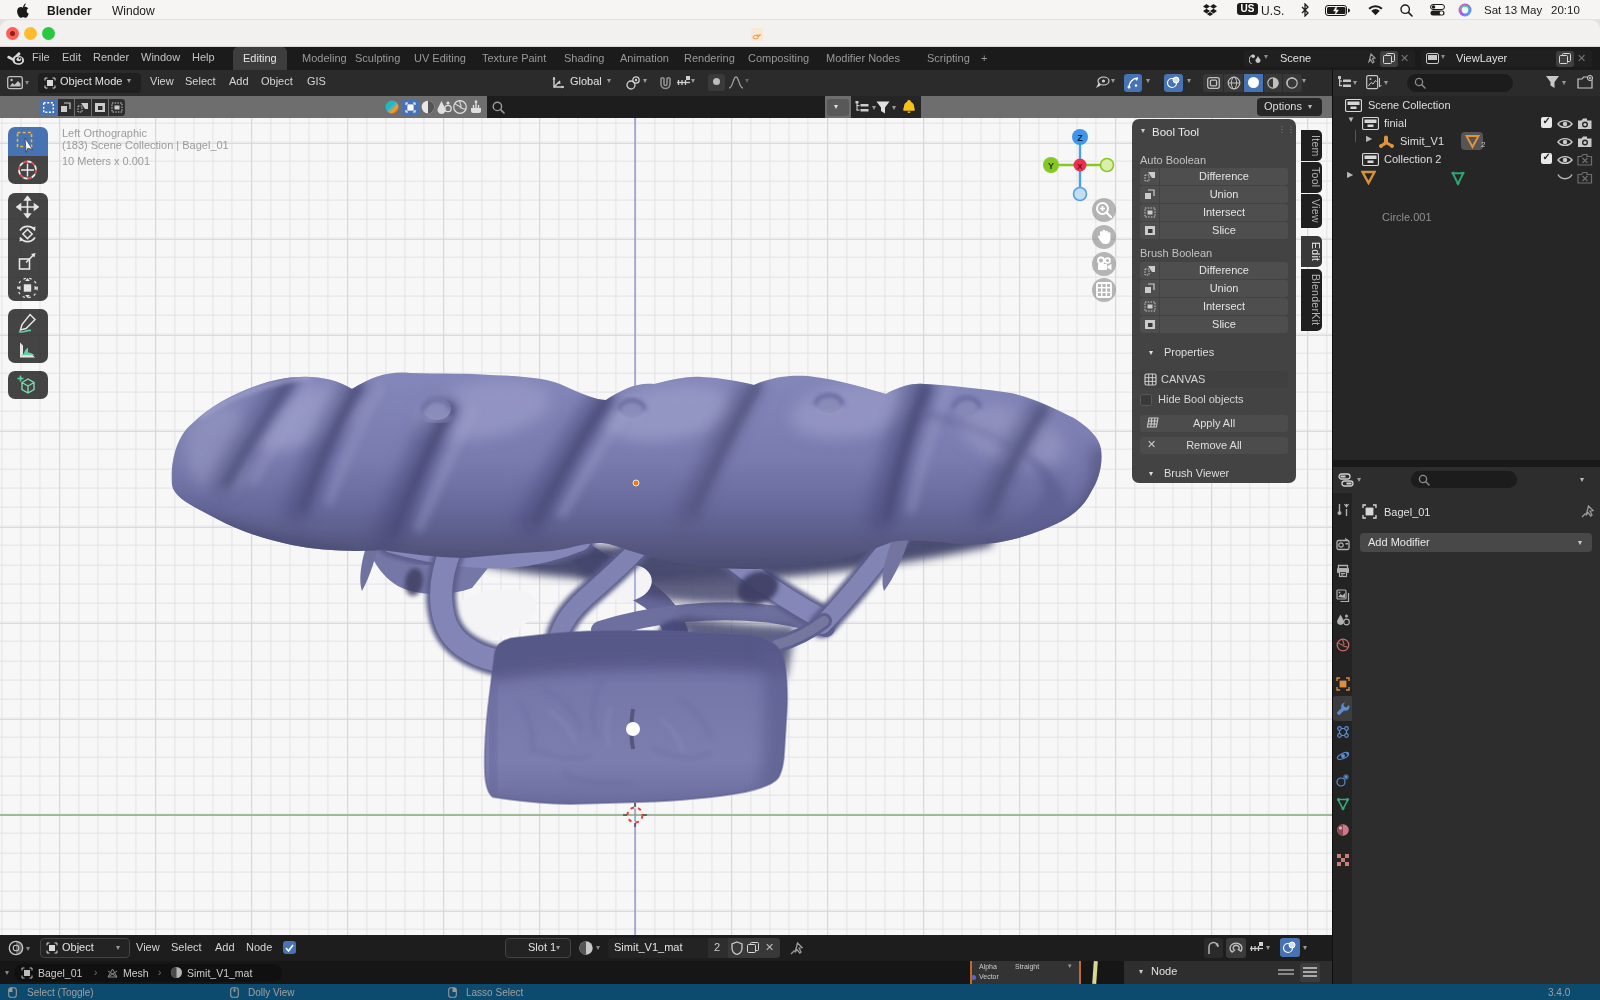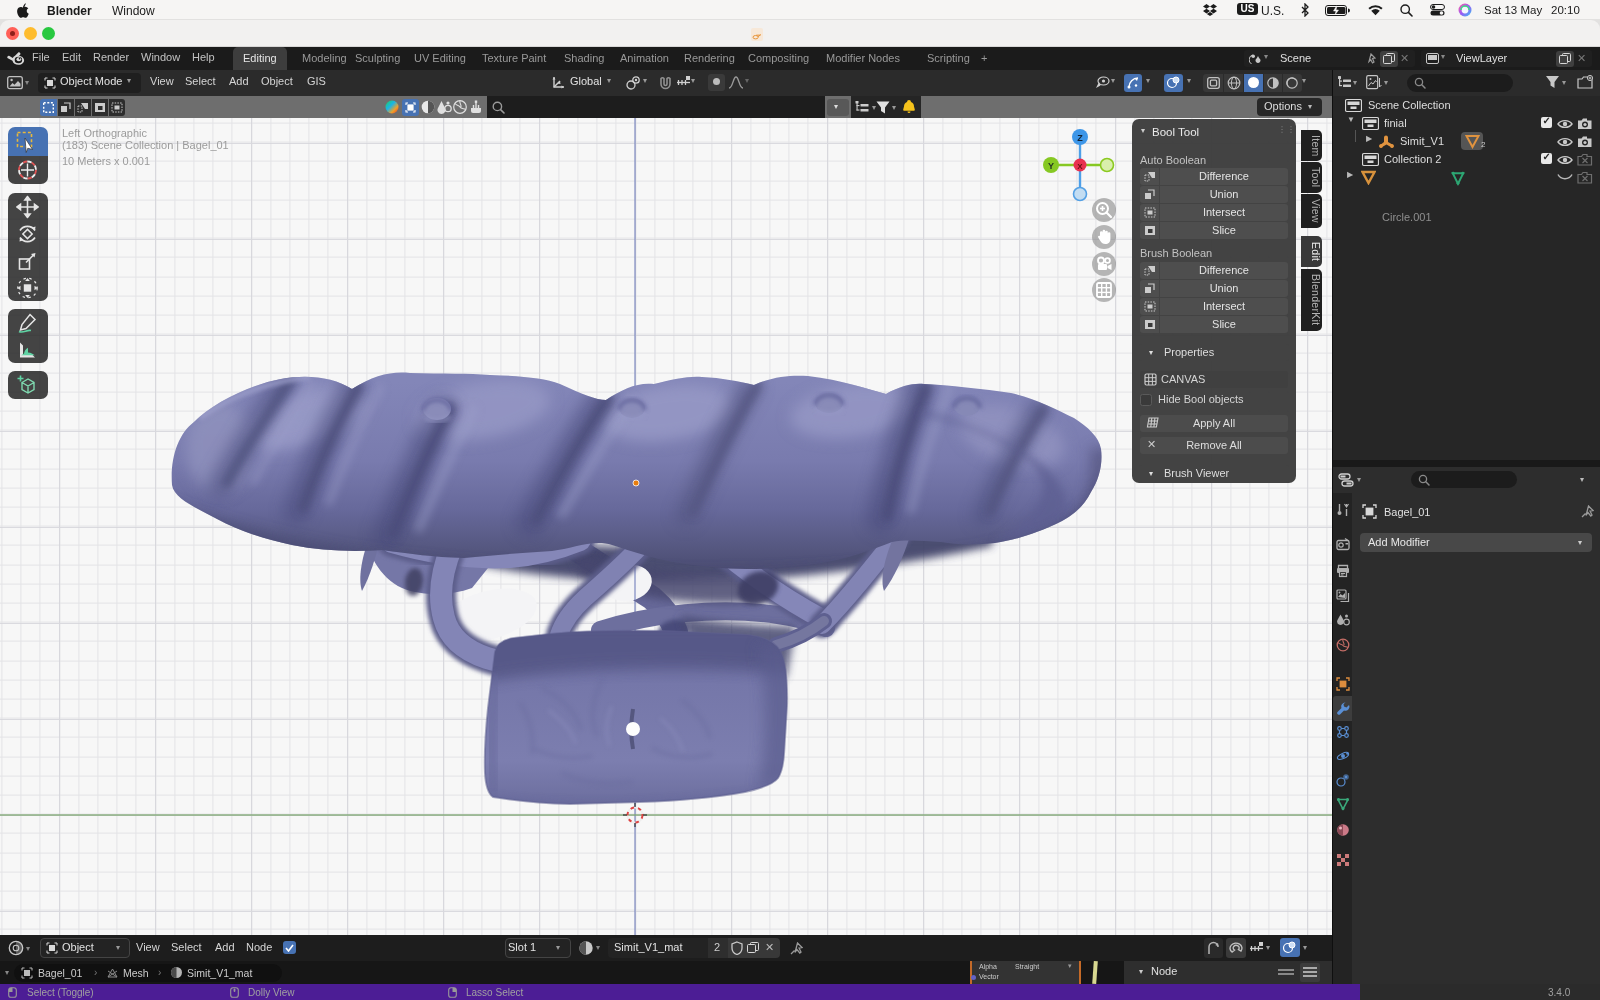--- a/index.html
+++ b/index.html
@@ -25,21 +25,21 @@
   
   #vp { left:0; top:118px; width:1332px; height:817px; background:#f7f7f7; overflow:hidden; }
   
   #outliner { left:1333px; top:96px; width:267px; height:364px; background:#262626; color:#d0d0d0; font-size:11px; overflow:hidden; }
   #propgap { left:1333px; top:460px; width:267px; height:7px; background:#191919; }
   #props { left:1333px; top:467px; width:267px; height:517px; background:#2d2d2d; }
   
   #shheader { left:0; top:935px; width:1332px; height:26px; background:#1d1d1d; color:#d5d5d5; font-size:11px; }
   #shbody { left:0; top:961px; width:1332px; height:23px; background:#161616; }
   
-  #status { left:0; top:984px; width:1360px; height:16px; background:#4c1d95; color:#a0a0a0; font-size:10px; }
+  #status { left:0; top:984px; width:1600px; height:16px; background:#0c4a6e; color:#a0a0a0; font-size:10px; }
   .vdiv { width:1px; background:#0f0f0f; }
   .navb { width:24px; height:24px; border-radius:50%; background:rgba(128,128,128,0.55); }
   .ltbtn { position:absolute; left:8px; width:40px; background:#242424d9; }
   .ltbtn svg { position:absolute; left:8px; top:50%; transform:translateY(-50%); }
   #booltool { left:1132px; top:1px; width:164px; height:364px; background:#3b3b3bf5; border-radius:7px; color:#cfcfcf; font-size:11px; }
   .btrow { position:absolute; height:16.5px; }
   .btico { position:absolute; left:8px; width:19px; height:16.5px; background:#4e4e4e; border-radius:3px 0 0 3px; }
   .btbtn { position:absolute; left:28px; width:128px; height:16.5px; background:#4e4e4e; border-radius:0 3px 3px 0; text-align:center; color:#e4e4e4; line-height:16px; }
   .btlabel { position:absolute; left:8px; color:#c3c3c3; }
   .bthdr { position:absolute; left:7px; width:150px; height:16.5px; background:#434343; border-radius:3px; color:#dedede; }
@@ -1062,21 +1062,21 @@
     <span class="abs" style="left:136px;top:6px;">View</span>
     <span class="abs" style="left:171px;top:6px;">Select</span>
     <span class="abs" style="left:215px;top:6px;">Add</span>
     <span class="abs" style="left:246px;top:6px;">Node</span>
     <div class="abs" style="left:283px;top:6px;width:13px;height:13px;background:#4772b3;border-radius:3px;"></div>
     <svg class="abs" style="left:285px;top:9px;" width="9" height="8" viewBox="0 0 9 8">
         <path d="M1 4 l2.5 3 L8 1" stroke="#fff" stroke-width="1.6" fill="none"></path>
       </svg>
     <span class="abs" style="left:302px;top:6px;color:#e2e2e2;margin-top:21px;">Use Nodes</span>
     <div class="abs" style="left:505px;top:3px;width:66px;height:20px;background:#232323;border:1px solid #444;border-radius:4px;"></div>
-    <span class="abs" style="left:508px;top:6px;color:#e2e2e2;">Slot 1</span>
+    <span class="abs" style="left:528px;top:6px;color:#e2e2e2;">Slot 1</span>
     <span class="abs" style="left:556px;top:8px;color:#999;font-size:8px;">▾</span>
     <svg class="abs" style="left:578px;top:5px;" width="16" height="16" viewBox="0 0 16 16">
         <circle cx="8" cy="8" r="6.7" fill="#c8c8c8"></circle>
         <path d="M8 1.3 a6.7 6.7 0 0 0 0 13.4z" fill="#555"></path>
       </svg>
     <span class="abs" style="left:596px;top:8px;color:#888;font-size:8px;">▾</span>
     <div class="abs" style="left:608px;top:3px;width:100px;height:20px;background:#232323;border-radius:4px 0 0 4px;"></div>
     <span class="abs" style="left:614px;top:6px;color:#e2e2e2;">Simit_V1_mat</span>
     <div class="abs" style="left:708px;top:3px;width:20px;height:20px;background:#2e2e2e;"></div>
     <span class="abs" style="left:714px;top:6px;color:#ccc;">2</span>

